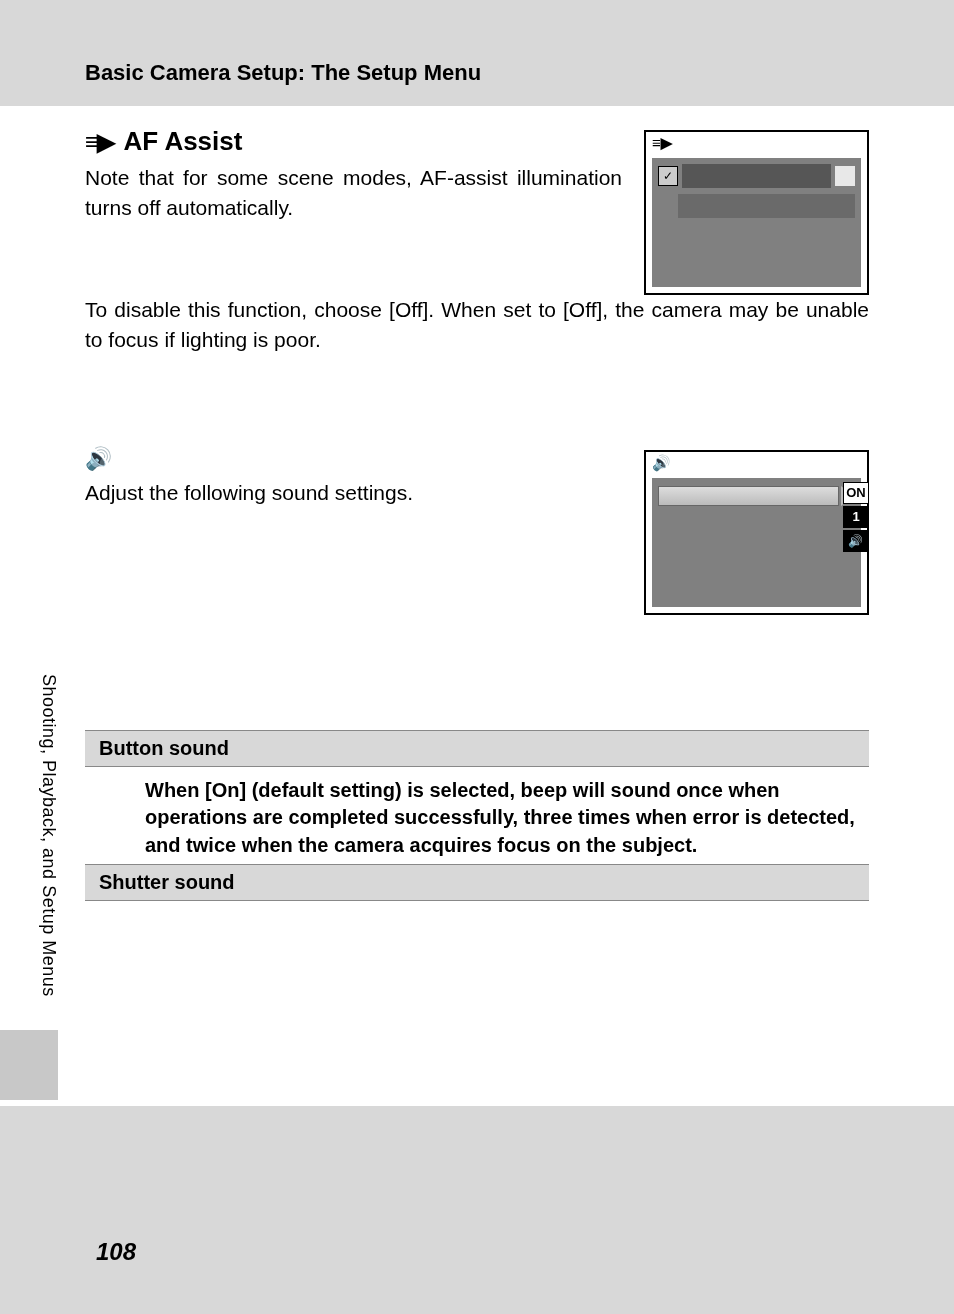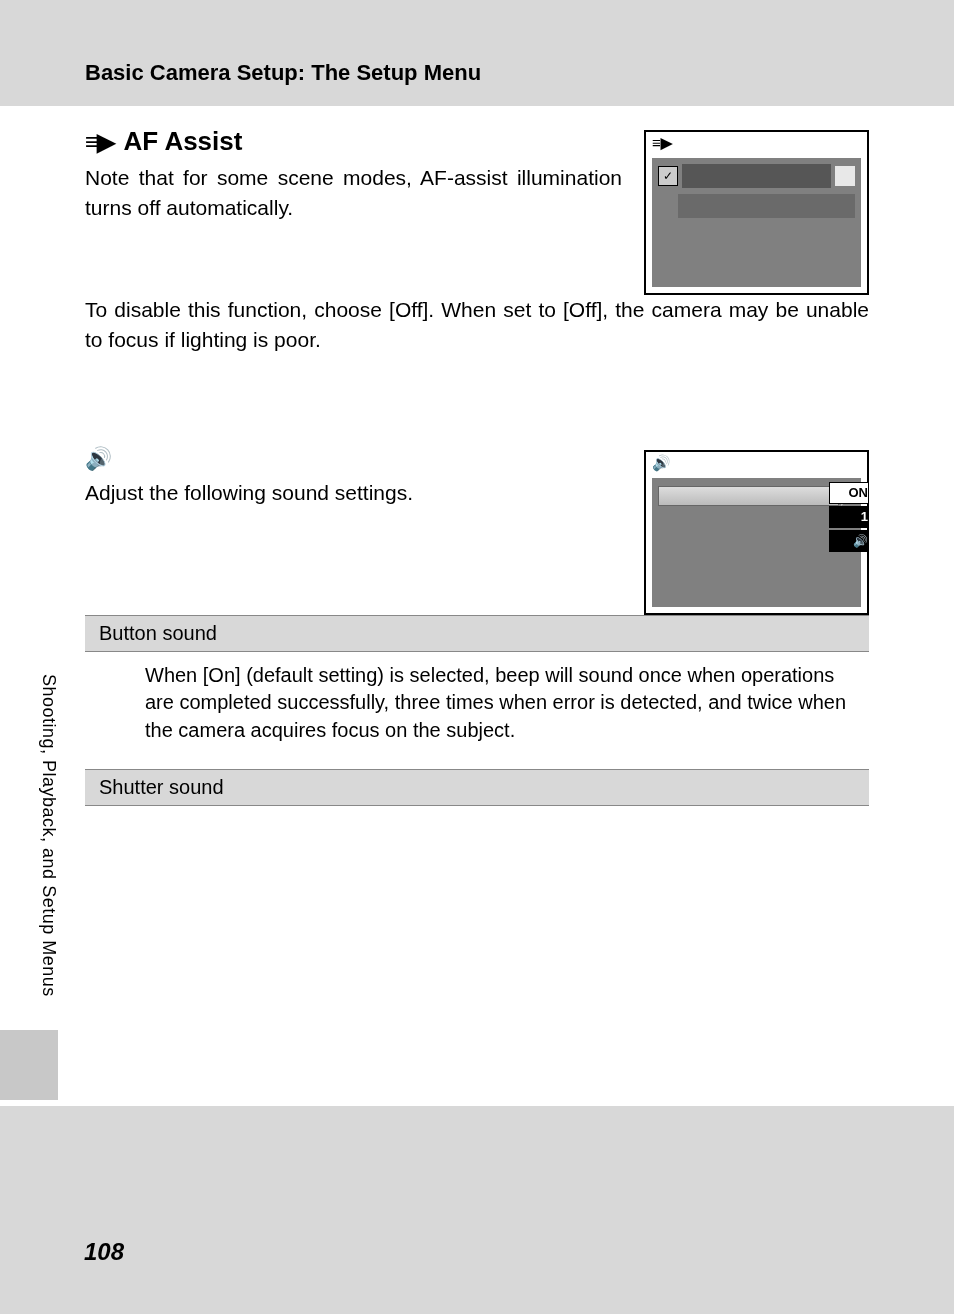--- a/index.html
+++ b/index.html
@@ -118,41 +118,43 @@
     border-left: 12px solid #bbb;
   }
   .s2-badges {
     position: absolute;
     top: 30px; right: -2px;
     display: flex;
     flex-direction: column;
     gap: 2px;
   }
   .s2-badge {
-    width: 40px; height: 22px;
+    width: 26px; height: 22px;
     border: 1px solid #000;
     background: #fff;
     font-size: 13px;
     font-weight: bold;
-    text-align: right;
+    text-align: center;
     line-height: 20px;
   }
   .s2-badge.dark { background: #000; color: #fff; }
   .s2-badge.sound { background: #000; color: #fff; font-size: 12px; }
   .settings-table {
+    margin-top: 115px;
+    font-weight: bold;
   }
   .setting-head {
     background: #d8d8d8;
     font-size: 20px;
     padding: 6px 14px;
     border-top: 1px solid #888;
     border-bottom: 1px solid #888;
   }
   .setting-body {
-    padding: 10px 10px 24px 60px;
+    padding: 10px 10px 4px 60px;
     font-size: 20px;
     line-height: 1.38;
   }
   .sidebar-text {
     position: absolute;
     left: 38px;
     top: 674px;
     writing-mode: vertical-rl;
     font-size: 18px;
     letter-spacing: 0.5px;
@@ -160,21 +162,21 @@
   .side-tab {
     position: absolute;
     left: 0;
     top: 1030px;
     width: 58px;
     height: 70px;
     background: #c8c8c8;
   }
   .page-num {
     position: absolute;
-    left: 84px;
+    left: 96px;
     bottom: 48px;
     font-size: 24px;
     font-style: italic;
     font-weight: bold;
   }
   .ref-icon {
     display: inline-block;
     width: 20px; height: 20px;
     background: #000;
     color: #fff;

